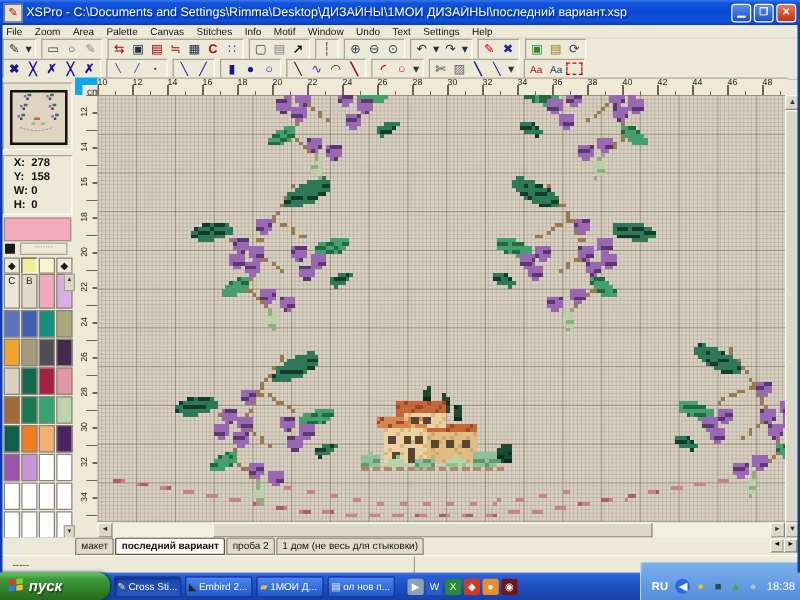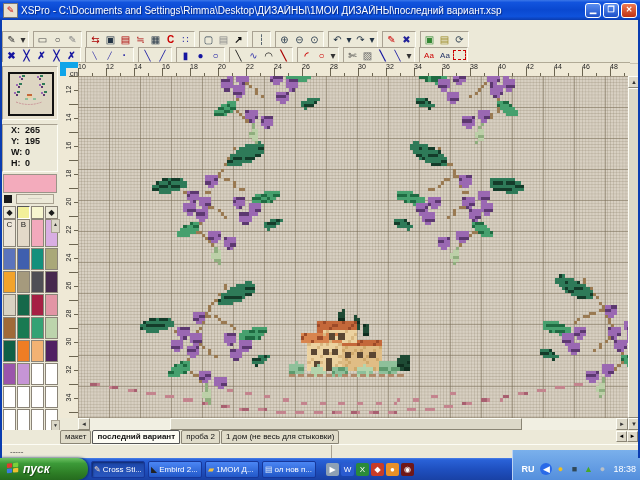--- a/index.html
+++ b/index.html
@@ -129,20 +129,35 @@
   <div class="titlebar">
     <div class="titleicon">✎</div>
     <div class="titletext">XSPro - C:\Documents and Settings\Rimma\Desktop\ДИЗАЙНЫ\1МОИ ДИЗАЙНЫ\последний вариант.xsp</div>
     <div class="winbtns">
       <div class="winbtn">▁</div>
       <div class="winbtn">❐</div>
       <div class="winbtn close">✕</div>
     </div>
   </div>
 
+  <div class="menubar" id="menubar">
+      <div class="menuitem">File</div>
+      <div class="menuitem">Zoom</div>
+      <div class="menuitem">Area</div>
+      <div class="menuitem">Palette</div>
+      <div class="menuitem">Canvas</div>
+      <div class="menuitem">Stitches</div>
+      <div class="menuitem">Info</div>
+      <div class="menuitem">Motif</div>
+      <div class="menuitem">Window</div>
+      <div class="menuitem">Undo</div>
+      <div class="menuitem">Text</div>
+      <div class="menuitem">Settings</div>
+      <div class="menuitem">Help</div>
+    </div>
   <div class="toolbar" id="tb1">
       <div class="tgroup">
         <div class="tbtn" style="color: rgb(51, 51, 51);">✎</div>
         <div class="tbtn" style="color: rgb(51, 51, 51); width: 8px;">▾</div>
       </div>
       <div class="tgroup">
         <div class="tbtn" style="color: rgb(68, 68, 68);">▭</div>
         <div class="tbtn" style="color: rgb(68, 68, 68);">○</div>
         <div class="tbtn" style="color: rgb(136, 136, 136);">✎</div>
       </div>
@@ -255,25 +270,25 @@
             <rect x="17" y="20" width="5" height="2" fill="#c4683a"></rect>
             <rect x="17" y="22" width="5" height="2" fill="#ecd2a0"></rect>
             <rect x="15" y="24" width="3" height="2" fill="#8ec09a"></rect>
             <rect x="23" y="24" width="3" height="2" fill="#8ec09a"></rect>
             <path d="M6 28 Q19 33 32 28" stroke="#c4848e" fill="none" stroke-width="0.8" stroke-dasharray="2 1"></path>
           </svg></div>
     </div>
     <div class="infobox" id="infobox">
         <div class="inforow">
           <span class="lab">X:</span>
-          <span>265</span>
+          <span>278</span>
         </div>
         <div class="inforow">
           <span class="lab">Y:</span>
-          <span>195</span>
+          <span>158</span>
         </div>
         <div class="inforow">
           <span class="lab">W:</span>
           <span>0</span>
         </div>
         <div class="inforow">
           <span class="lab">H:</span>
           <span>0</span>
         </div>
       </div>

